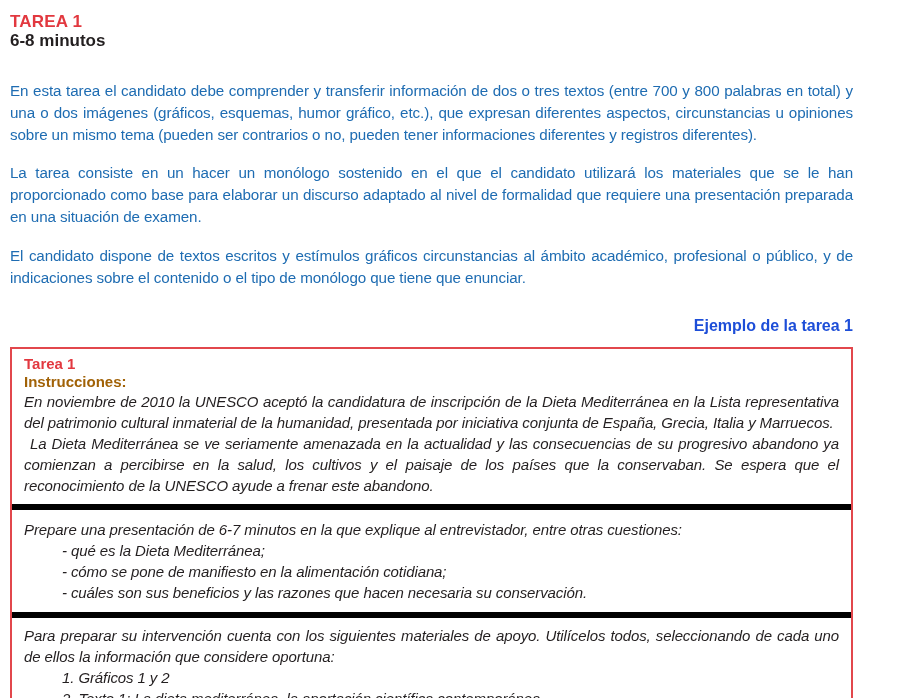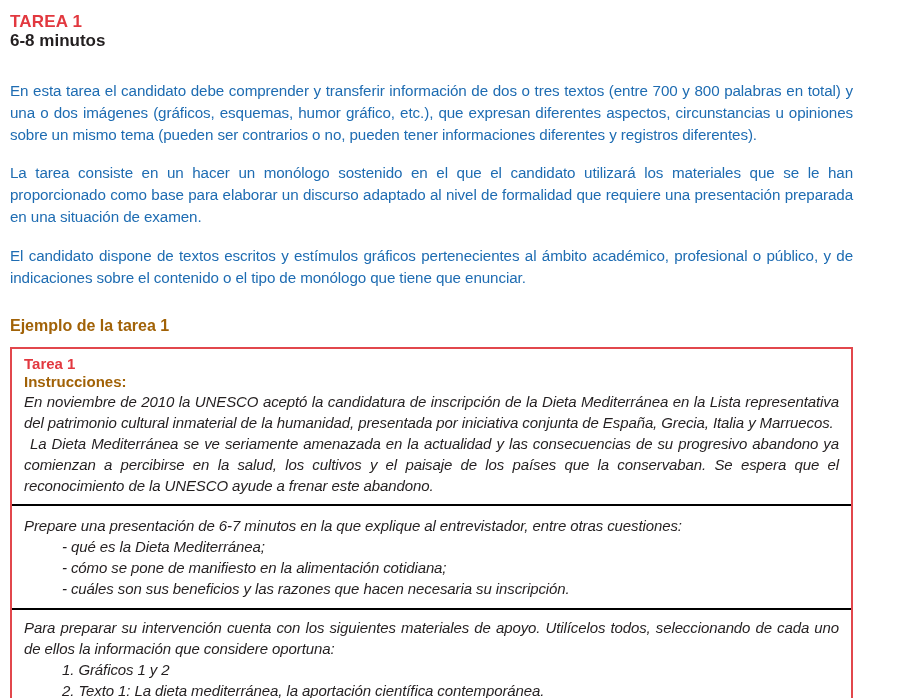--- a/index.html
+++ b/index.html
@@ -31,35 +31,36 @@
   }
   .body-paragraph {
     color: #1e6cb2;
     font-size: 15.2px;
     line-height: 21.8px;
     text-align: justify;
     letter-spacing: -0.1px;
     margin: 12px 0 17px 0;
   }
   .example-heading {
-    color: #a16207;
+    color: #1d4ed8;
     font-size: 16px;
     font-weight: bold;
     margin: 29px 0 12px 0;
+    text-align: right;
   }
   .example-box {
     border: 2px solid #e2474c;
     width: 100%;
     box-sizing: border-box;
   }
   .box-section {
     padding: 6px 12px 8px 12px;
   }
   .box-section + .box-section {
-    border-top: 2px solid #000000;
+    border-top: 6px solid #000000;
   }
   .box-task-heading {
     color: #e2383f;
     font-size: 15px;
     font-weight: bold;
     line-height: 18px;
     margin: 0;
   }
   .box-subheading {
     color: #a16207;
@@ -93,38 +94,38 @@
 </head>
 <body>
 
 <div class="page">
 
   <h1 class="title-red">TAREA 1</h1>
   <h2 class="subtitle">6-8 minutos</h2>
 
   <p class="body-paragraph">En esta tarea el candidato debe comprender  y transferir información de dos o tres textos (entre 700 y 800 palabras en total) y una o dos imágenes (gráficos, esquemas, humor gráfico, etc.), que expresan diferentes aspectos, circunstancias u opiniones sobre un mismo tema (pueden ser contrarios o no, pueden tener informaciones diferentes y registros diferentes).</p>
   <p class="body-paragraph">La tarea consiste en un hacer un monólogo sostenido en el que el candidato utilizará los materiales que se le han proporcionado como base para elaborar un discurso adaptado al nivel de formalidad que requiere una presentación preparada en una situación de examen.</p>
-  <p class="body-paragraph">El candidato dispone de textos escritos y estímulos gráficos pertenecientes al ámbito académico, profesional o público, y de indicaciones sobre el contenido o el tipo de monólogo que tiene que enunciar.</p>
+  <p class="body-paragraph">El candidato dispone de textos escritos y estímulos gráficos circunstancias al ámbito académico, profesional o público, y de indicaciones sobre el contenido o el tipo de monólogo que tiene que enunciar.</p>
 
   <h3 class="example-heading">Ejemplo de la tarea 1</h3>
 
   <div class="example-box">
 
     <div class="box-section">
       <p class="box-task-heading">Tarea 1</p>
       <p class="box-subheading">Instrucciones:</p>
       <p class="box-italic">En noviembre de 2010 la UNESCO aceptó la candidatura de inscripción de la Dieta Mediterránea en la Lista representativa del patrimonio cultural inmaterial de la humanidad, presentada por iniciativa conjunta de España, Grecia, Italia y Marruecos.</p>
       <p class="box-italic indent-first">La Dieta Mediterránea se ve seriamente amenazada en la actualidad y las consecuencias de su progresivo abandono ya comienzan a percibirse en la salud, los cultivos y el paisaje de los países que la conservaban. Se espera que el reconocimiento de la UNESCO ayude a frenar este abandono.</p>
     </div>
 
     <div class="box-section sec2-pad">
       <p class="box-italic">Prepare una presentación de 6-7 minutos en la que explique al entrevistador, entre otras cuestiones:</p>
       <p class="box-item">- qué es la Dieta Mediterránea;</p>
       <p class="box-item">- cómo se pone de manifiesto en la alimentación cotidiana;</p>
-      <p class="box-item">- cuáles son sus beneficios y las razones que hacen necesaria su inscripción.</p>
+      <p class="box-item">- cuáles son sus beneficios y las razones que hacen necesaria su conservación.</p>
     </div>
 
     <div class="box-section sec3-pad">
       <p class="box-italic">Para preparar su intervención cuenta con los siguientes materiales de apoyo. Utilícelos todos, seleccionando de cada uno de ellos la información que considere oportuna:</p>
       <p class="box-item">1. Gráficos 1 y 2</p>
       <p class="box-item">2. Texto 1: La dieta mediterránea, la aportación científica contemporánea.</p>
 
     </div>
 
   </div>

